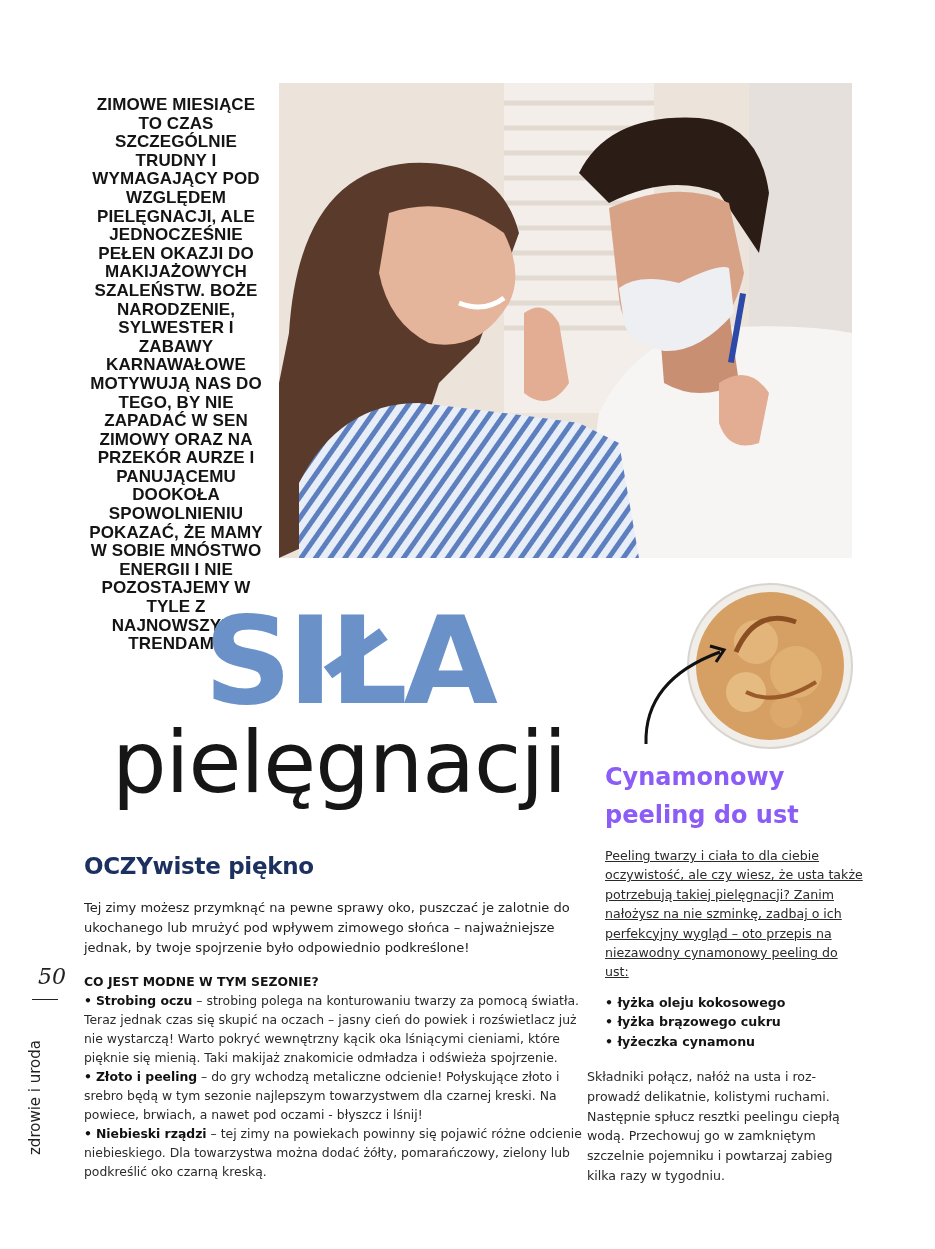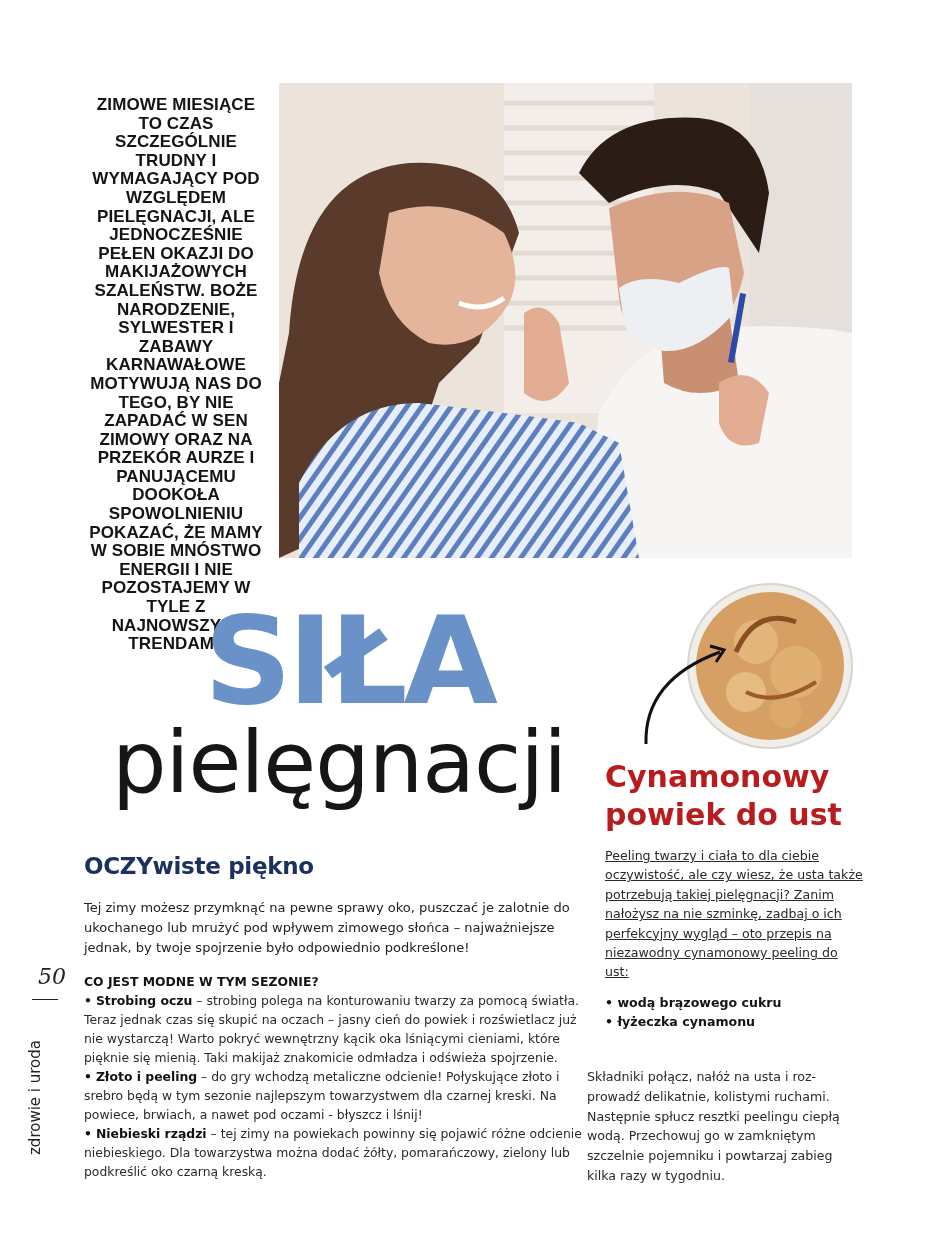--- a/index.html
+++ b/index.html
@@ -32,21 +32,21 @@
   }
 
   .jar {
     position: absolute; left: 686px; top: 582px; width: 168px; height: 168px;
   }
   .arrow { position: absolute; left: 640px; top: 640px; width: 90px; height: 110px; }
 
   .side-heading {
     position: absolute; left: 605px; top: 758px; width: 260px;
     font-family: "DejaVu Sans", sans-serif; font-weight: bold;
-    font-size: 30px; line-height: 38px; color: #b91c1c;
+    font-size: 24px; line-height: 38px; color: #8b5cf6;
   }
   .side-text {
     position: absolute; left: 605px; top: 846px; width: 260px;
     font-size: 12.6px; line-height: 19.4px; color: #2a2a2a; text-decoration: underline;
   }
   .side-list { position: absolute; left: 605px; top: 993px; width: 260px; font-size: 12.6px; line-height: 19.4px; font-weight: bold; color: #141414; }
   .side-text2 {
     position: absolute; left: 587px; top: 1067px; width: 260px;
     font-size: 12.6px; line-height: 19.8px; color: #2a2a2a;
   }
@@ -148,25 +148,26 @@
   <path d="M50 70 Q70 25 110 40" stroke="#8a4e22" stroke-width="5" fill="none"></path>
   <path d="M60 110 Q90 125 130 100" stroke="#9a5a2a" stroke-width="4" fill="none"></path>
 </svg>
 <svg class="arrow" viewBox="0 0 90 110">
   <path d="M6 104 Q4 40 80 12" stroke="#111" stroke-width="3" fill="none"></path>
   <path d="M70 6 L84 10 L76 22" stroke="#111" stroke-width="3" fill="none"></path>
 </svg>
 
 <div class="side-heading">
   <div>Cynamonowy</div>
-  <div>powiek do ust</div>
+  <div>peeling do ust</div>
 </div>
 <div class="side-text">Peeling twarzy i ciała to dla ciebie oczywistość, ale czy wiesz, że usta także potrzebują takiej pielęgnacji? Zanim nałożysz na nie szminkę, zadbaj o ich perfekcyjny wygląd – oto przepis na niezawodny cynamonowy peeling do ust:</div>
 <div class="side-list">
-  <div>• wodą brązowego cukru</div>
+  <div>• łyżka oleju kokosowego</div>
+  <div>• łyżka brązowego cukru</div>
   <div>• łyżeczka cynamonu</div>
 </div>
 <div class="side-text2">Składniki połącz, nałóż na usta i roz-prowadź delikatnie, kolistymi ruchami. Następnie spłucz resztki peelingu ciepłą wodą. Przechowuj go w zamkniętym szczelnie pojemniku i powtarzaj zabieg kilka razy w tygodniu.</div>
 
 <div class="section-heading">OCZYwiste piękno</div>
 <div class="lead">Tej zimy możesz przymknąć na pewne sprawy oko, puszczać je zalotnie do ukochanego lub mrużyć pod wpływem zimowego słońca – najważniejsze jednak, by twoje spojrzenie było odpowiednio podkreślone!</div>
 <div class="trend-title">CO JEST MODNE W TYM SEZONIE?</div>
 <div class="trends">
   <div class="item">
     <b>•</b> <b>Strobing oczu</b><span> – strobing polega na konturowaniu twarzy za pomocą światła. Teraz jednak czas się skupić na oczach – jasny cień do powiek i rozświetlacz już nie wystarczą! Warto pokryć wewnętrzny kącik oka lśniącymi cieniami, które pięknie się mienią. Taki makijaż znakomicie odmładza i odświeża spojrzenie.</span>

